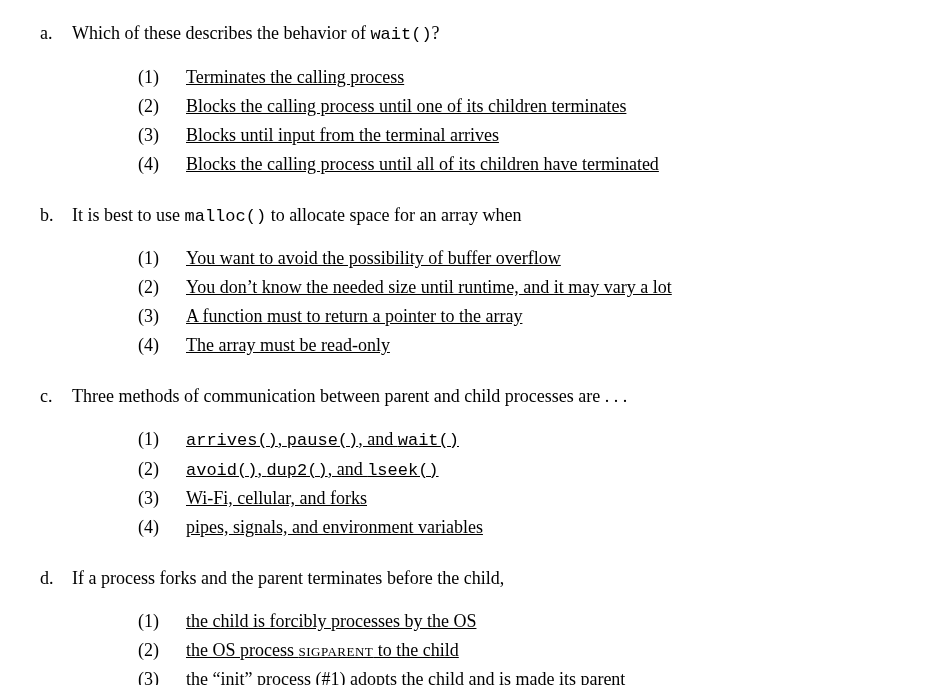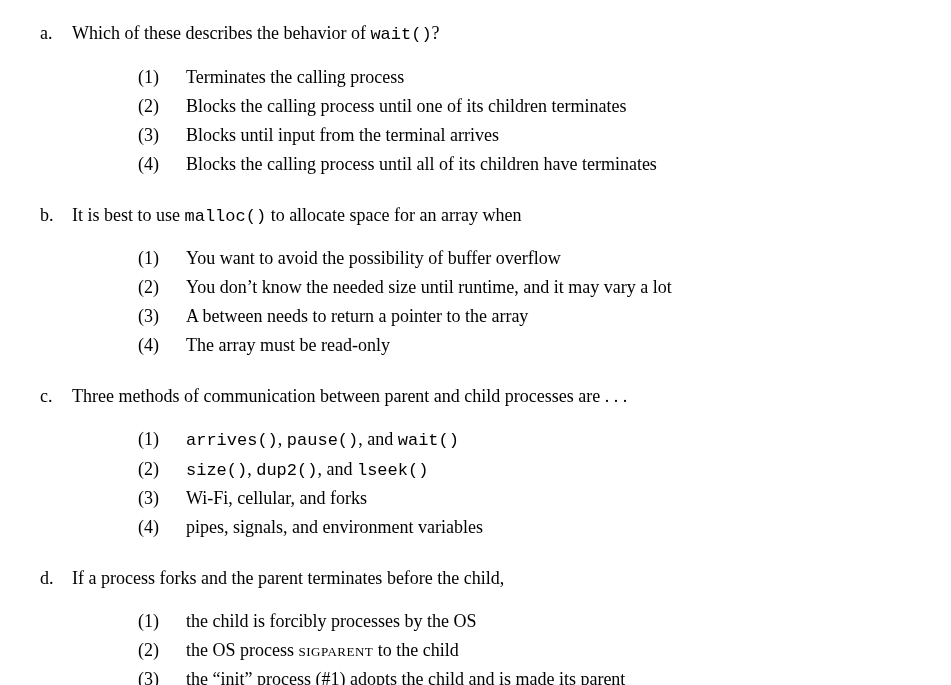--- a/index.html
+++ b/index.html
@@ -34,20 +34,21 @@
     }
     .option {
       display: flex;
       margin-bottom: 2px;
     }
     .option-num {
       min-width: 48px;
     }
     .option-text {
       flex: 1;
+      text-decoration: underline;
     }
     .code {
       font-family: "Courier New", Courier, monospace;
       font-size: 17px;
     }
     .sc {
       font-variant: small-caps;
       letter-spacing: 0.5px;
       text-align: right;
     }
@@ -69,61 +70,61 @@
         <div class="option">
           <div class="option-num">(2)</div>
           <div class="option-text">Blocks the calling process until one of its children terminates</div>
         </div>
         <div class="option">
           <div class="option-num">(3)</div>
           <div class="option-text">Blocks until input from the terminal arrives</div>
         </div>
         <div class="option">
           <div class="option-num">(4)</div>
-          <div class="option-text">Blocks the calling process until all of its children have terminates</div>
+          <div class="option-text">Blocks the calling process until all of its children have terminated</div>
         </div>
       </div>
     </div>
     <div class="question">
       <div class="question-stem">
         <div class="question-letter">b.</div>
         <div class="question-text"><span>It is best to use </span><span class="code">malloc()</span><span> to allocate space for an array when</span></div>
       </div>
       <div class="options">
         <div class="option">
           <div class="option-num">(1)</div>
           <div class="option-text">You want to avoid the possibility of buffer overflow</div>
         </div>
         <div class="option">
           <div class="option-num">(2)</div>
           <div class="option-text">You don’t know the needed size until runtime, and it may vary a lot</div>
         </div>
         <div class="option">
           <div class="option-num">(3)</div>
-          <div class="option-text">A between needs to return a pointer to the array</div>
+          <div class="option-text">A function must to return a pointer to the array</div>
         </div>
         <div class="option">
           <div class="option-num">(4)</div>
           <div class="option-text">The array must be read-only</div>
         </div>
       </div>
     </div>
     <div class="question">
       <div class="question-stem">
         <div class="question-letter">c.</div>
         <div class="question-text"><span>Three methods of communication between parent and child processes are . . .</span></div>
       </div>
       <div class="options">
         <div class="option">
           <div class="option-num">(1)</div>
           <div class="option-text"><span class="code">arrives()</span><span>, </span><span class="code">pause()</span><span>, and </span><span class="code">wait()</span></div>
         </div>
         <div class="option">
           <div class="option-num">(2)</div>
-          <div class="option-text"><span class="code">size()</span><span>, </span><span class="code">dup2()</span><span>, and </span><span class="code">lseek()</span></div>
+          <div class="option-text"><span class="code">avoid()</span><span>, </span><span class="code">dup2()</span><span>, and </span><span class="code">lseek()</span></div>
         </div>
         <div class="option">
           <div class="option-num">(3)</div>
           <div class="option-text">Wi-Fi, cellular, and forks</div>
         </div>
         <div class="option">
           <div class="option-num">(4)</div>
           <div class="option-text">pipes, signals, and environment variables</div>
         </div>
       </div>

